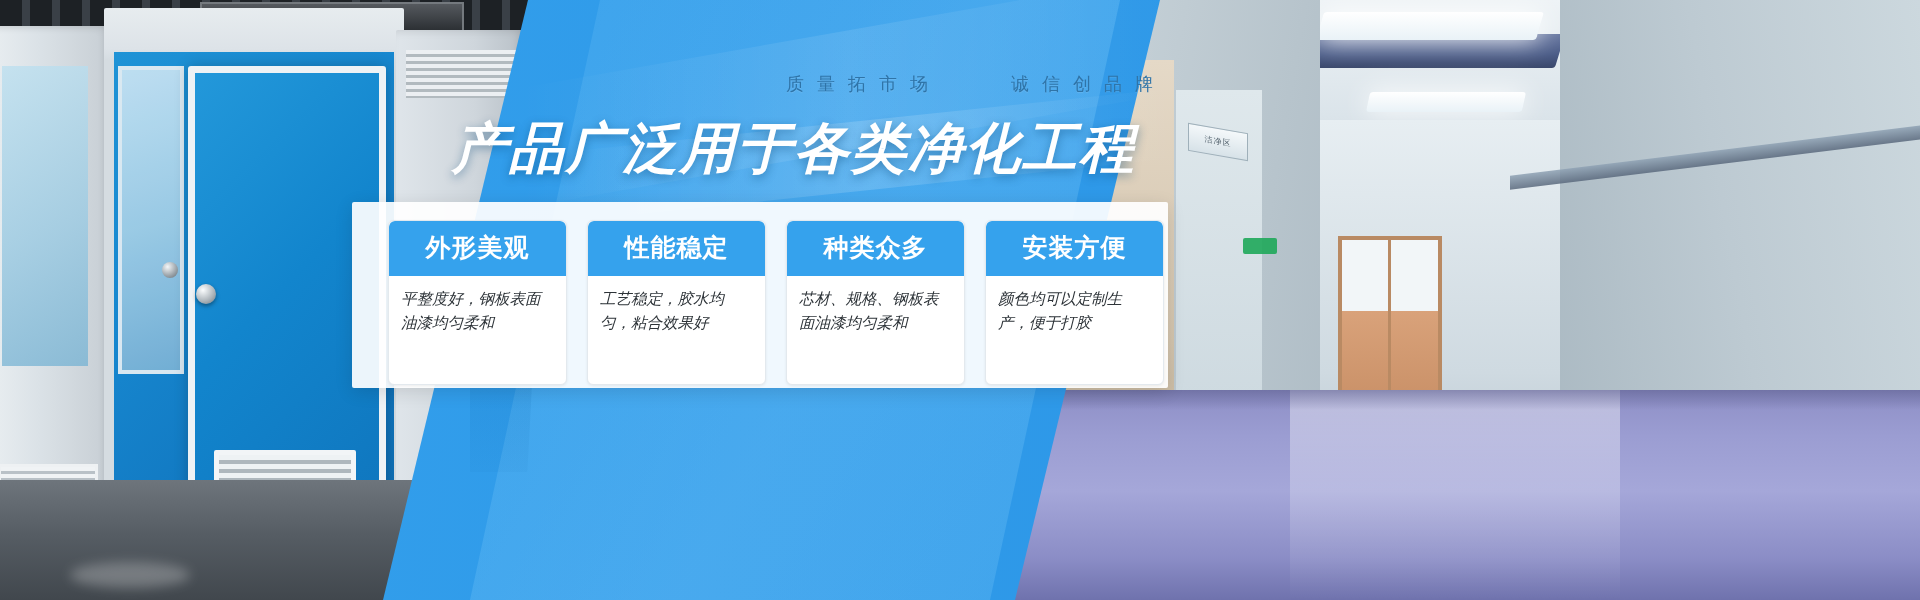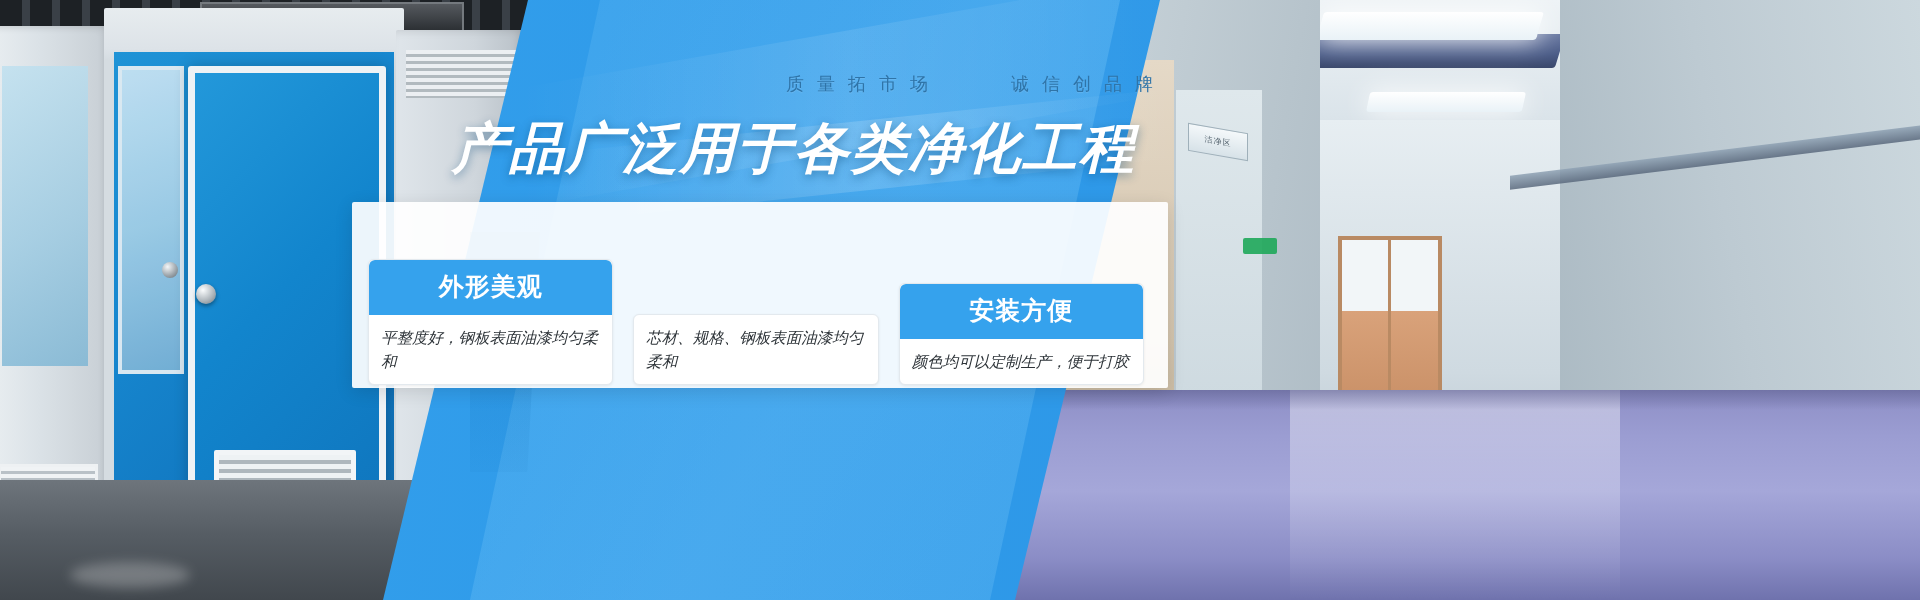--- a/index.html
+++ b/index.html
@@ -122,22 +122,22 @@
     text-shadow:0 1px 1px rgba(255,255,255,.12);}
   .tagline .gap{display:inline-block;width:34px;}
   .headline{position:absolute;left:0;top:112px;width:1588px;text-align:center;
     font-size:55px;font-weight:bold;color:#ffffff;letter-spacing:2px;
     text-shadow:0 3px 10px rgba(8,70,120,.45);font-style:italic;}
 
   
   .panel{position:absolute;left:352px;top:202px;width:816px;height:186px;
     background:rgba(255,255,255,.92);border-radius:2px;
     box-shadow:0 4px 18px rgba(0,0,0,.12);}
-  .cards{position:absolute;left:348px;top:202px;width:816px;height:201px;
-    display:flex;gap:20px;padding:18px 20px;box-sizing:border-box;align-items:flex-end;}
+  .cards{position:absolute;left:368px;top:202px;width:816px;height:201px;
+    display:flex;gap:20px;padding:18px 20px;box-sizing:border-box;}
   .card{flex:1 1 0;display:flex;flex-direction:column;
     background:#fff;border:1px solid #e3e9ee;border-radius:6px;overflow:hidden;
     box-shadow:0 1px 3px rgba(0,0,0,.07);}
   .card-head{background:#35a2ed;color:#fff;font-size:25px;font-weight:bold;
     text-align:center;padding:10px 0 12px;letter-spacing:1px;border-radius:6px 6px 0 0;}
   .card-body{flex:1;padding:11px 12px 10px;font-size:15.5px;color:#2d3338;line-height:1.55;font-style:italic;}
 </style>
 </head>
 <body>
 
@@ -200,22 +200,27 @@
   <div class="headline">产品广泛用于各类净化工程</div>
 
   <div class="panel"></div>
   <div class="cards">
 
     <div class="card">
       <div class="card-head">外形美观</div>
       <div class="card-body">平整度好，钢板表面油漆均匀柔和</div>
     </div>
 
-
-    <div class="card">
+    <div class="card">
+      <div class="card-head">性能稳定</div>
+      <div class="card-body">工艺稳定，胶水均匀，粘合效果好</div>
+    </div>
+
+    <div class="card">
+      <div class="card-head">种类众多</div>
       <div class="card-body">芯材、规格、钢板表面油漆均匀柔和</div>
     </div>
 
     <div class="card">
       <div class="card-head">安装方便</div>
       <div class="card-body">颜色均可以定制生产，便于打胶</div>
     </div>
 
   </div>
 </div>

